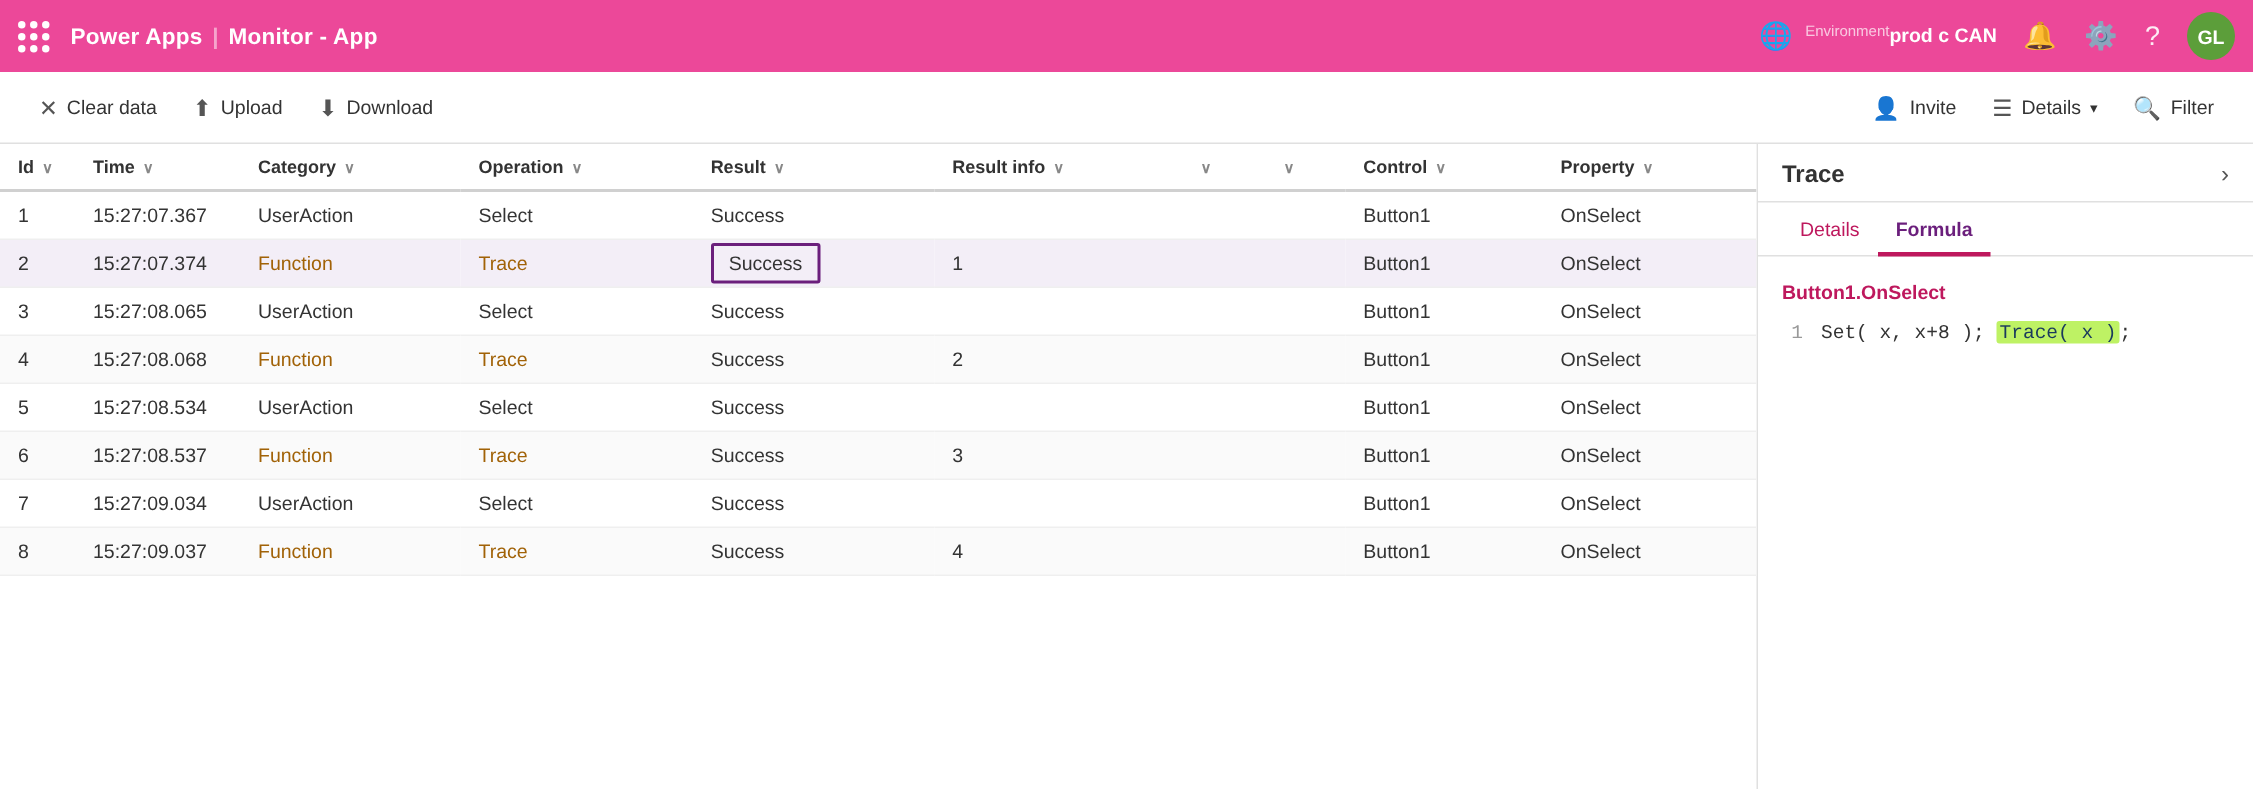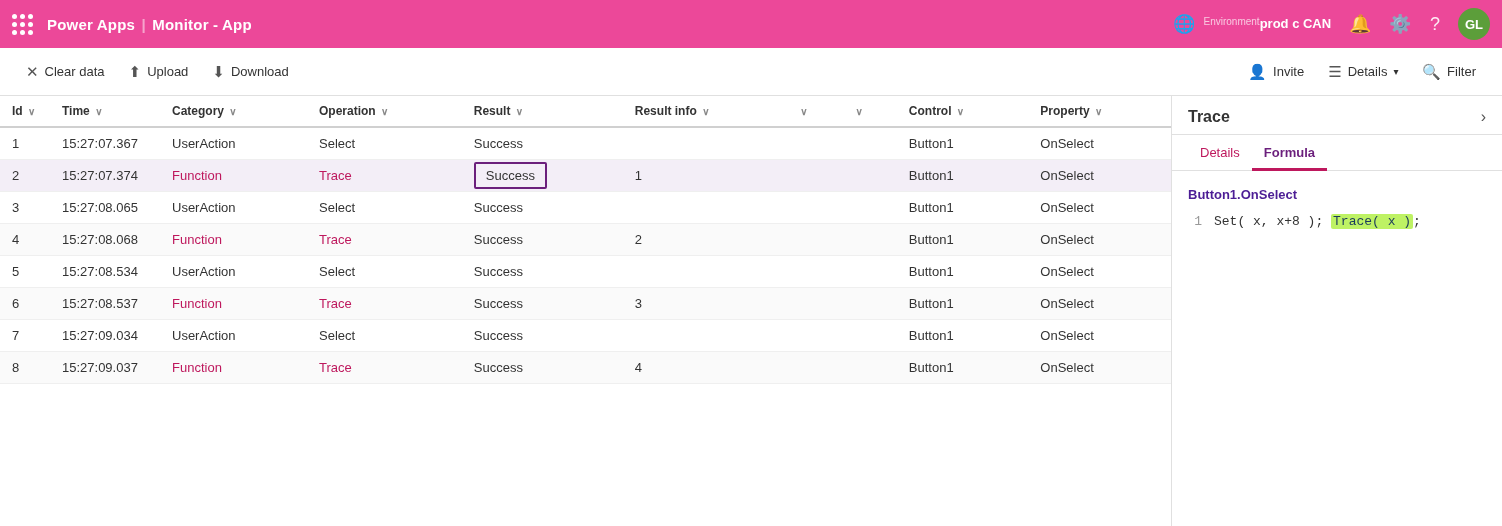--- a/index.html
+++ b/index.html
@@ -119,21 +119,21 @@
       font-size: 13px;
       color: #333;
       border-bottom: 1px solid #efefef;
       white-space: nowrap;
     }
 
     tr.row-even { background: #fafafa; }
     tr.row-odd { background: #fff; }
     tr.row-selected { background: #f3eef7; }
 
-    td.function-text { color: #be185d; font-weight: 500; }
+    td.function-text { color: #a16207; font-weight: 500; }
     td.id-col { color: #333; width: 50px; }
     td.time-col { width: 110px; }
 
     .result-selected-cell {
       border: 2px solid #6b1f7c;
       border-radius: 2px;
       padding: 4px 10px;
     }
 
     
@@ -177,21 +177,21 @@
       font-weight: 600;
     }
 
     .right-panel-body {
       padding: 16px;
       flex: 1;
     }
     .formula-title {
       font-size: 13px;
       font-weight: 600;
-      color: #4c1d95;
+      color: #be185d;
       margin-bottom: 12px;
     }
     .formula-code {
       display: flex;
       gap: 12px;
       font-family: 'Consolas', 'Courier New', monospace;
       font-size: 13px;
     }
     .formula-line-num {
       color: #999;

